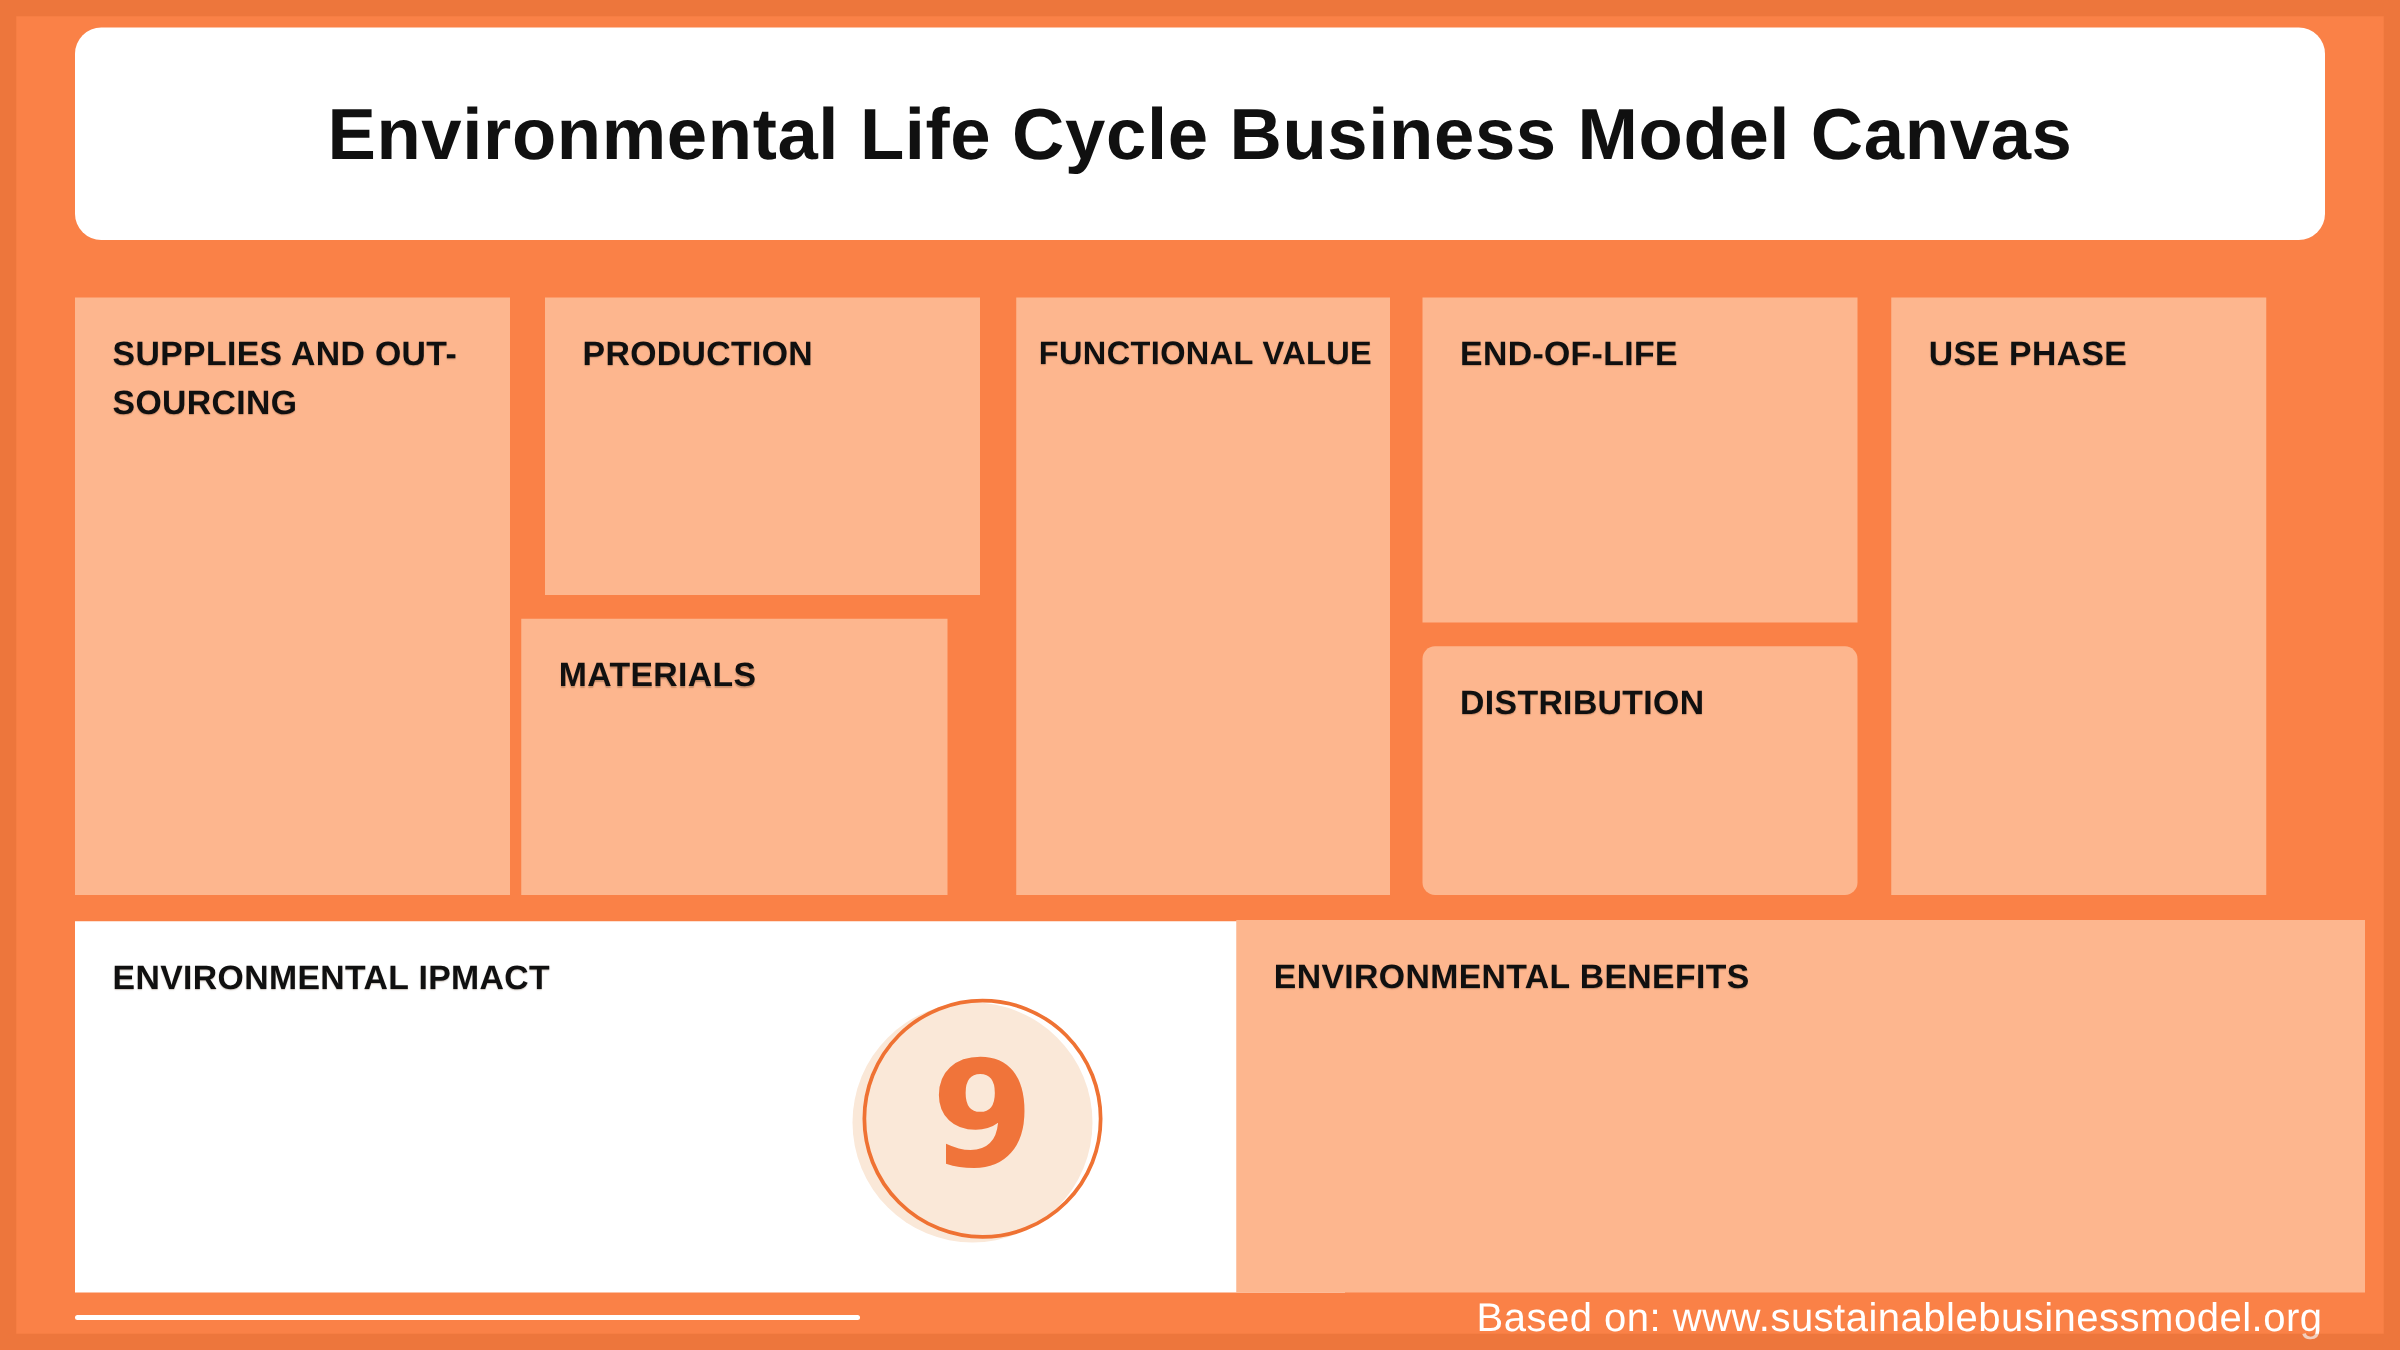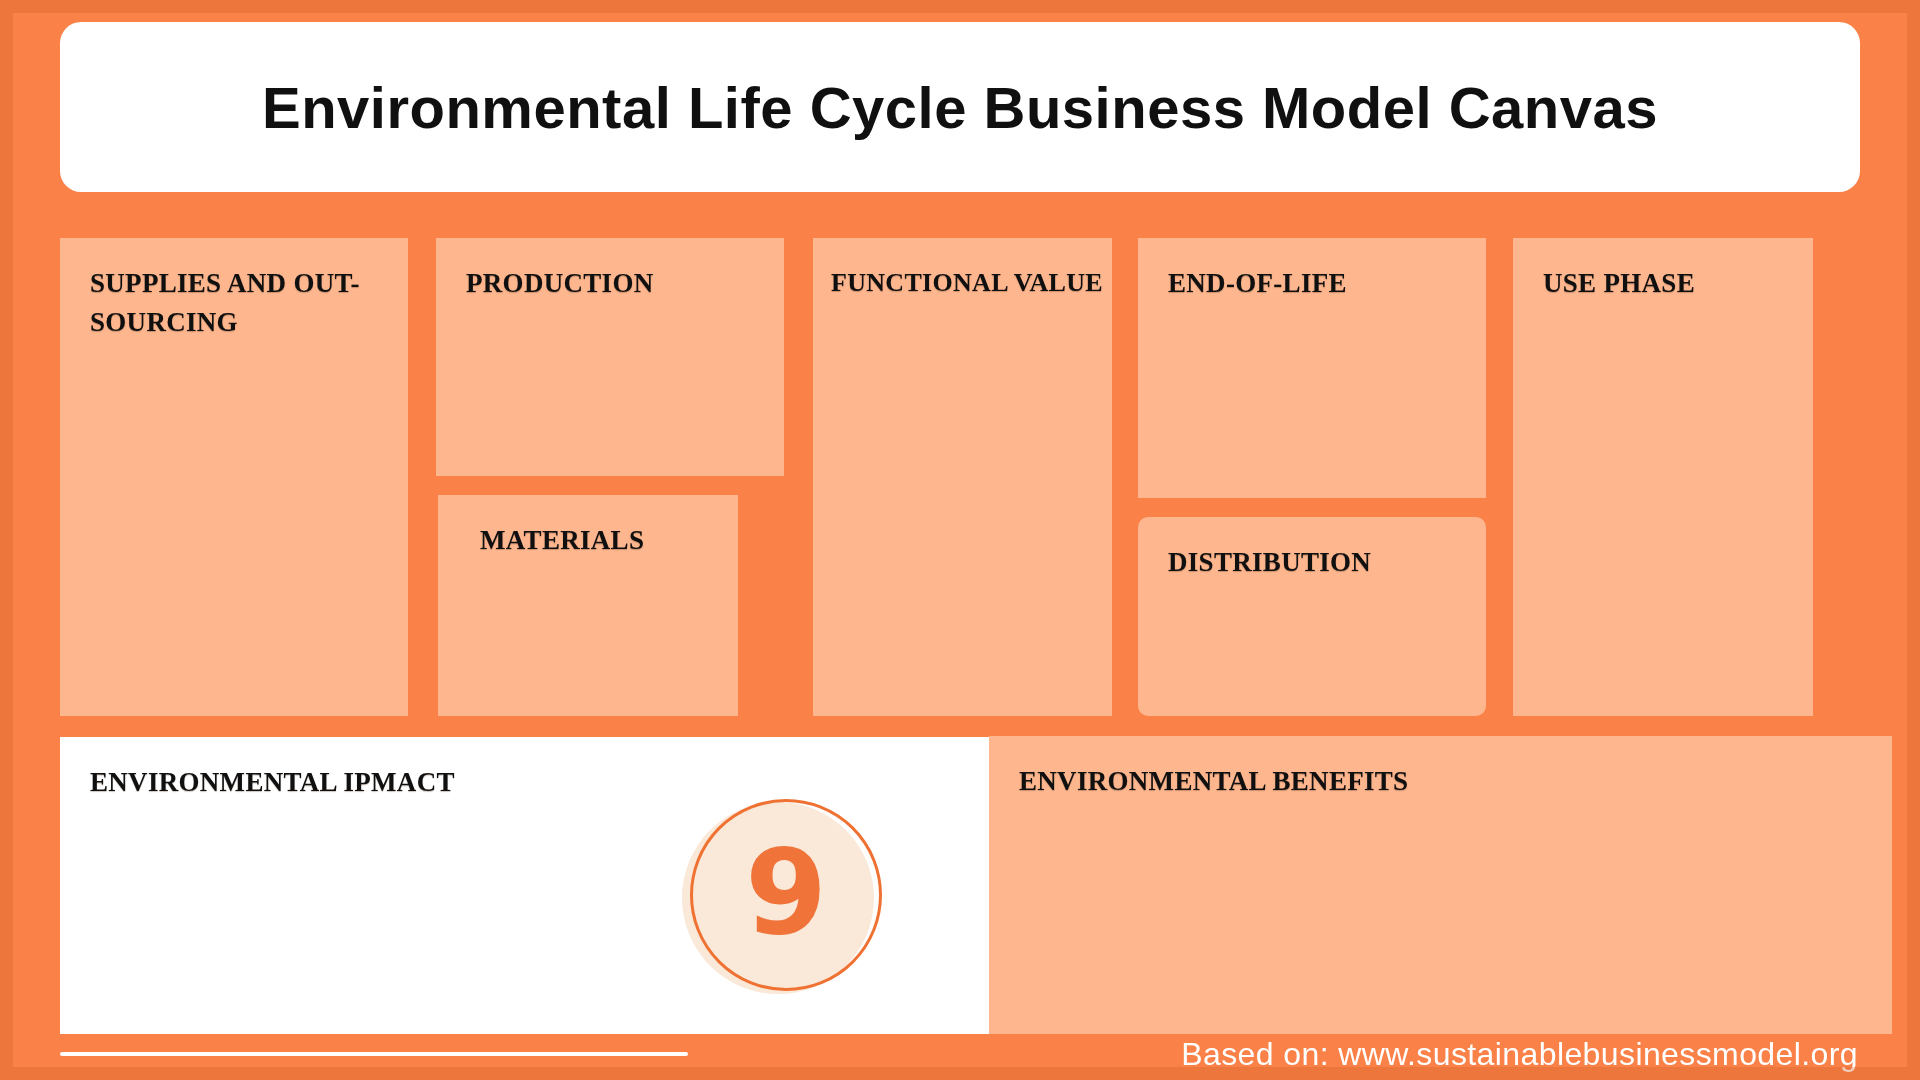--- a/index.html
+++ b/index.html
@@ -57,29 +57,28 @@
   .box h2 {
     margin: 0;
     padding: 26px 30px;
     font-size: 27px;
     line-height: 1.45;
     font-weight: 700;
     letter-spacing: 0.3px;
     color: var(--label-black, #101010);
     text-shadow: 0 1px 1px rgba(70, 35, 10, 0.28);
     white-space: nowrap;
-    font-family: Liberation Serif, serif;
   }
   .box.wraps h2 { white-space: normal; max-width: 300px; }
   .box.tight h2 { padding: 26px 18px; font-size: 26px; text-align: right; }
 
   
   .supplies     { left: 60px;   top: 238px; width: 348px; height: 478px; }
   .production   { left: 436px;  top: 238px; width: 348px; height: 238px; }
-  .materials    { left: 438px;  top: 495px; width: 300px; height: 221px; padding-left: 12px; }
+  .materials    { left: 417px;  top: 495px; width: 341px; height: 221px; }
   .functional   { left: 813px;  top: 238px; width: 299px; height: 478px; }
   .endoflife    { left: 1138px; top: 238px; width: 348px; height: 260px; }
   .distribution { left: 1138px; top: 517px; width: 348px; height: 199px; border-radius: 10px; }
   .usephase     { left: 1513px; top: 238px; width: 300px; height: 478px; }
 
   
   .impact   { left: 60px;  top: 737px; width: 1016px; height: 297px; }
   .benefits { left: 989px; top: 736px; width: 903px; height: 298px; }
 
   

